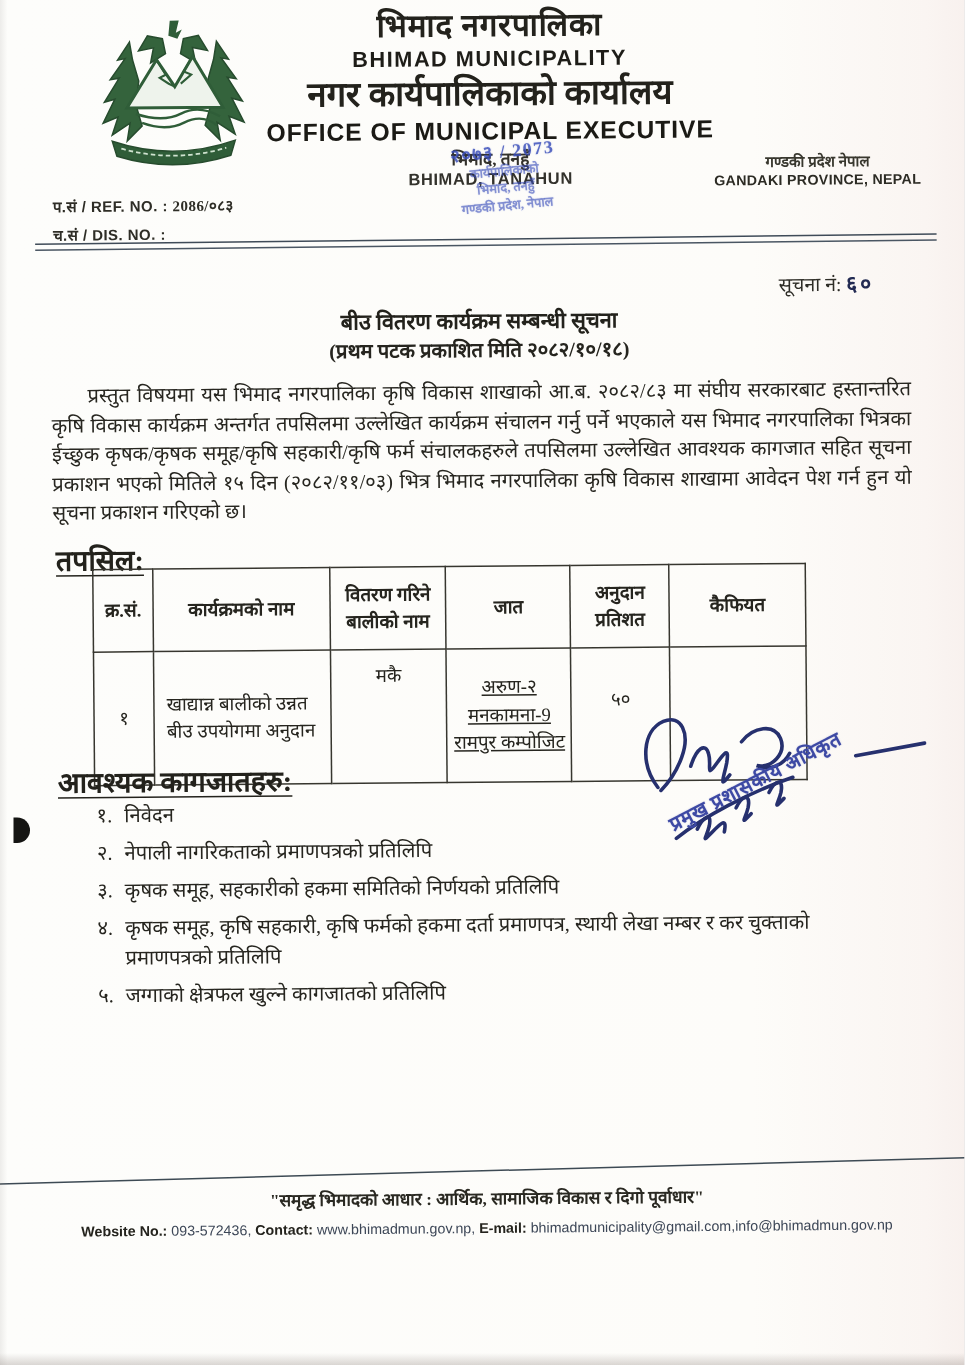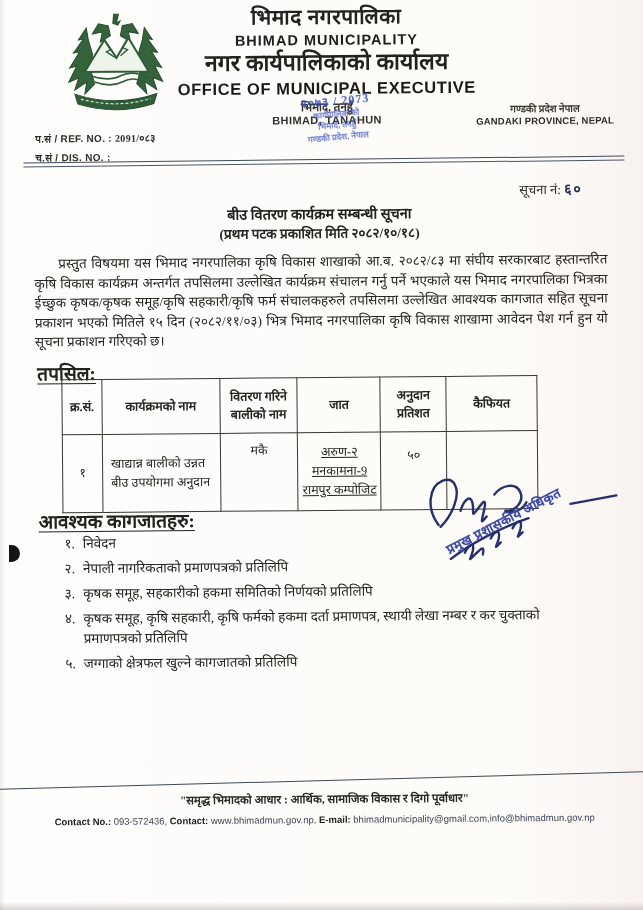--- a/index.html
+++ b/index.html
@@ -134,21 +134,21 @@
     </div>
 
     <div class="abs province">
       <div class="dev prov-np">गण्डकी प्रदेश नेपाल</div>
       <div class="lat prov-en">GANDAKI PROVINCE, NEPAL</div>
     </div>
 
     <div class="abs refblock">
       <div class="lat refline">
         <span>प.सं / REF. NO. :</span>
-        <span class="dev">2091/०८३</span>
+        <span class="dev">2086/०८३</span>
       </div>
       <div class="lat refline">
         <span>च.सं / DIS. NO. :</span>
       </div>
     </div>
 
     <div class="abs stamp dev">
       <div class="estd">२०७३ / 2073</div>
       <div class="sline">कार्यपालिकाको</div>
       <div class="sline">भिमाद, तनहुँ</div>
@@ -189,21 +189,21 @@
       </tr>
       <tr>
         <td>१</td>
         <td style="text-align:left;padding-left:8px;">खाद्यान्न बालीको उन्नत बीउ उपयोगमा अनुदान</td>
         <td style="vertical-align:top;padding-top:8px;">मकै</td>
         <td class="variety">
           <div>अरुण-२</div>
           <div>मनकामना-9</div>
           <div>रामपुर कम्पोजिट</div>
         </td>
-        <td style="vertical-align:top;padding-top:14px;margin-top:24px;">५०</td>
+        <td style="vertical-align:top;padding-top:25px;margin-top:24px;">५०</td>
         <td></td>
       </tr>
     </tbody>
       </table>
 
     <div class="abs sec-label dev lbl-docs">आवश्यक कागजातहरु:</div>
 
     <div class="abs doclist dev">
       <div class="docitem">
         <span class="docnum">१.</span>
@@ -239,21 +239,21 @@
           <path d="M92,62 C96,54 102,52 100,62 C98,70 94,74 102,66"></path>
           <path d="M150,38 L196,30"></path>
         </g>
       </svg>
       <div class="sig-stamp dev">प्रमुख प्रशासकीय अधिकृत</div>
     </div>
 
     <div class="abs foot-rule"></div>
     <div class="abs tagline dev">"समृद्ध भिमादको आधार : आर्थिक, सामाजिक विकास र दिगो पूर्वाधार"</div>
     <div class="abs contact lat">
-      <b>Contact No.:</b>
+      <b>Website No.:</b>
       <span>093-572436,</span>
       <b>Contact:</b>
       <span>www.bhimadmun.gov.np,</span>
       <b>E-mail:</b>
       <span>bhimadmunicipality@gmail.com,info@bhimadmun.gov.np</span>
     </div>
   </div>
 
   <div class="punch"></div>
   <div class="left-shade"></div>

